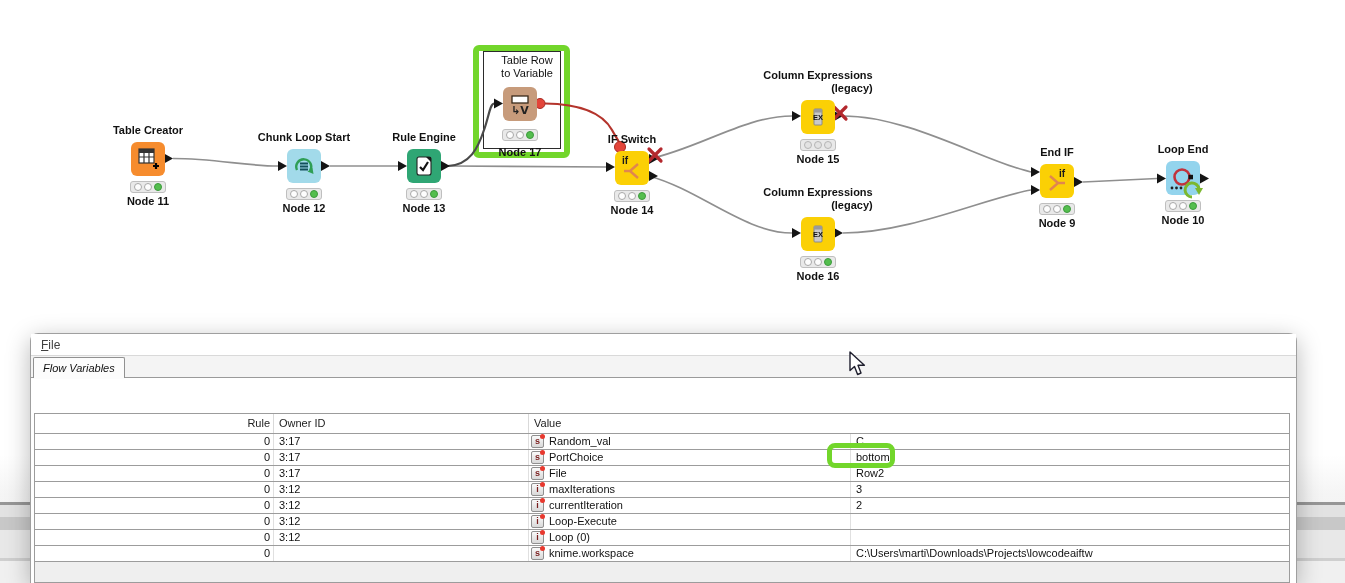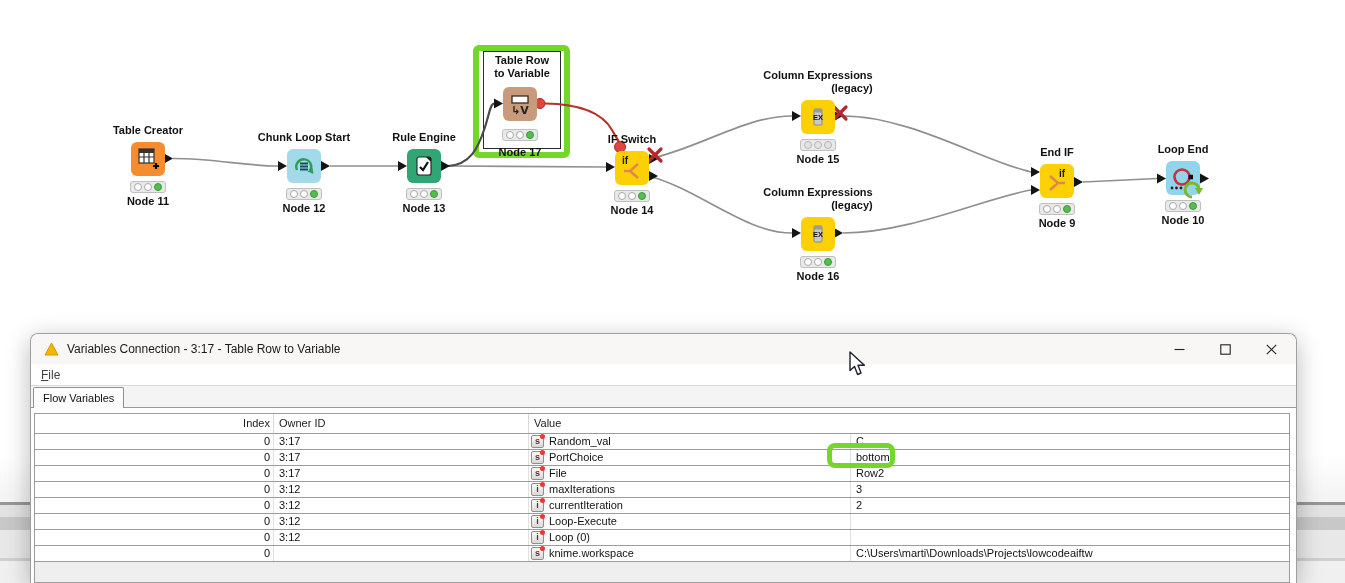--- a/index.html
+++ b/index.html
@@ -32,40 +32,40 @@
     display:flex; align-items:center; justify-content:center; gap:2px; }
   .tl span { width:8px; height:8px; border-radius:50%; background:#fdfdfd; border:1px solid #a8a8a8; }
   .tl span.on { background:#54be4e; border-color:#3c9a3c; }
   .tl.idle span { background:#e3e3e3; border-color:#b5b5b5; }
 
   
   .trv-frame { position:absolute; left:473px; top:45px; width:97px; height:113px;
     border:6px solid #72d62b; border-radius:6px; z-index:1; }
   .trv-box { position:absolute; left:483px; top:51px; width:78px; height:98px;
     border:1px solid #2b2b2b; z-index:1; }
-  .trv-title { position:absolute; left:485px; top:54px; width:74px; z-index:3;
-    font-size:11px; font-weight:bold; color:#111; white-space:pre-line; text-align:center; line-height:13px; }
+  .trv-title { position:absolute; left:485px; top:54px; width:84px; z-index:3;
+    font-size:11px; font-weight:normal; color:#111; white-space:pre-line; text-align:center; line-height:13px; }
 
   
   .dialog { position:absolute; left:30px; top:333px; width:1267px; height:250px; z-index:10;
     background:#ffffff; border:1px solid #9f9f9f; border-bottom:none; border-radius:8px 8px 0 0;
     box-shadow:0 6px 24px rgba(0,0,0,.28); }
   .titlebar { position:relative; height:30px; background:#f9f7f5; border-radius:8px 8px 0 0;
     display:flex; align-items:center; }
   .app-icon { width:15px; height:14px; margin-left:13px; }
   .title-text { margin-left:8px; font-size:12px; color:#1a1a1a; }
   .win-controls { position:absolute; right:2px; top:0; height:30px; display:flex; }
   .win-btn { width:46px; height:30px; display:flex; align-items:center; justify-content:center; }
   .menubar { height:22px; display:flex; align-items:center; border-bottom:1px solid #d9d9d9; background:#fff; }
   .menu-item { font-size:12px; color:#404040; padding:0 10px; }
   .menu-item::first-letter { text-decoration:underline; }
   .tabbar { height:22px; background:#f4f4f4; border-bottom:1px solid #9a9a9a; position:relative; }
   .tab { position:absolute; left:2px; top:1px; height:21px; padding:0 9px; background:#fcfcfc;
     border:1px solid #919191; border-bottom:none; border-radius:2px 2px 0 0;
-    display:flex; align-items:center; font-size:11px; color:#111; z-index:1; box-shadow:0 1px 0 #fcfcfc; }
+    display:flex; align-items:center; font-size:11px; color:#111; z-index:1; box-shadow:0 1px 0 #fcfcfc;font-style:italic; }
   .dlg-content { position:absolute; left:0; top:74px; right:0; bottom:0; background:#ffffff; }
 
   .fv-table { position:absolute; left:3px; top:5px; width:1256px; bottom:0;
     border:1px solid #9c9c9c; background:#efefef; overflow:hidden; }
   .thead { display:flex; height:20px; background:#ffffff; border-bottom:1px solid #9c9c9c; }
   .thead .hc { font-size:11px; color:#222; line-height:19px; padding-left:5px; border-right:1px solid #d9d9d9; }
   .trow { display:flex; height:16px; background:#ffffff; border-bottom:1px solid #9c9c9c; }
   .tcell { font-size:11px; color:#111; line-height:15px; padding-left:5px; border-right:1px solid #e0e0e0;
     white-space:nowrap; overflow:hidden; }
   .c-index { width:239px; text-align:right; padding-right:3px; }
@@ -294,53 +294,30 @@
   </div>
   <div class="tl">
       <span></span>
       <span></span>
       <span class="on"></span>
     </div>
   <div class="nid">Node 10</div>
 </div>
 
 <div class="dialog">
-  <div class="titlebar">
-    <svg class="app-icon" viewBox="0 0 15 14">
-      <polygon points="1,13 7.5,1 14,13" fill="#f7b500" stroke="#d89a00" stroke-width="1" stroke-linejoin="round"></polygon>
-    </svg>
-    <span class="title-text">Variables Connection - 3:17 - Table Row to Variable</span>
-    <div class="win-controls">
-      <div class="win-btn">
-        <svg width="11" height="11" viewBox="0 0 11 11">
-            <path d="M0.5,5.5 H10.5" stroke="#222" stroke-width="1.1"></path>
-          </svg>
-      </div>
-      <div class="win-btn">
-        <svg width="11" height="11" viewBox="0 0 11 11">
-            <rect x="0.8" y="0.8" width="9.4" height="9.4" fill="none" stroke="#222" stroke-width="1.1"></rect>
-          </svg>
-      </div>
-      <div class="win-btn">
-        <svg width="11" height="11" viewBox="0 0 11 11">
-            <path d="M0.8,0.8 L10.2,10.2 M10.2,0.8 L0.8,10.2" stroke="#222" stroke-width="1.1"></path>
-          </svg>
-      </div>
-    </div>
-  </div>
   <div class="menubar">
     <span class="menu-item">File</span>
   </div>
   <div class="tabbar">
     <div class="tab">Flow Variables</div>
   </div>
   <div class="dlg-content">
     <div class="fv-table">
       <div class="thead">
-        <div class="hc c-index">Index</div>
+        <div class="hc c-index">Rule</div>
         <div class="hc c-owner">Owner ID</div>
         <div class="hc c-value" style="border-right:none">Value</div>
       </div>
       <div>
           <div class="trow">
             <div class="tcell c-index">0</div>
             <div class="tcell c-owner">3:17</div>
             <div class="tcell c-name">
               <span class="type-ic">s<span class="dot"></span></span>
               <span>Random_val</span>

